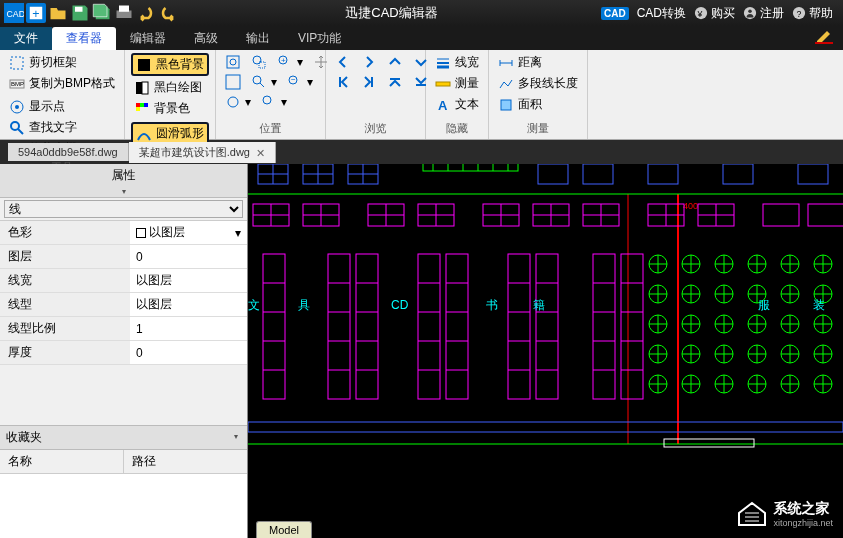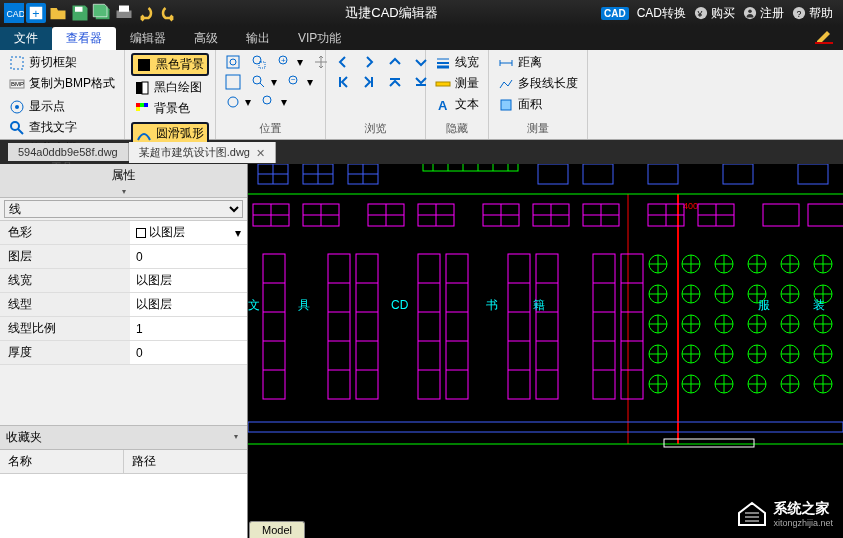--- a/index.html
+++ b/index.html
@@ -43,21 +43,21 @@
 .prop-row .pk { width: 130px; padding: 3px 8px; background: #eee; }
 .prop-row .pv { flex: 1; padding: 3px 6px; background: #fff; display: flex; align-items: center; gap: 3px; }
 .color-swatch { width: 10px; height: 10px; background: #fff; border: 1px solid #000; }
 .fav-header { background: #e0e0e0; padding: 3px 6px; font-size: 12px; border-top: 1px solid #bbb; border-bottom: 1px solid #bbb; display: flex; justify-content: space-between; }
 .fav-cols { display: flex; font-size: 12px; border-bottom: 1px solid #ccc; }
 .fav-cols div { padding: 3px 8px; }
 .fav-cols div:first-child { width: 124px; border-right: 1px solid #ccc; }
 .fav-body { flex: 1; background: #fff; }
 .canvas-area { flex: 1; background: #000; position: relative; overflow: hidden; }
 .canvas-svg { width: 100%; height: 100%; }
-.model-tab { position: absolute; bottom: 0; left: 1px; background: #e8e8c8; padding: 2px 12px; font-size: 11px; border: 1px solid #888; border-bottom: none; border-radius: 3px 3px 0 0; }
+.model-tab { position: absolute; bottom: 0; left: 8px; background: #e8e8c8; padding: 2px 12px; font-size: 11px; border: 1px solid #888; border-bottom: none; border-radius: 3px 3px 0 0; }
 .watermark { position: absolute; right: 10px; bottom: 10px; color: #fff; font-size: 14px; display: flex; align-items: center; gap: 6px; }
 .watermark-sub { font-size: 9px; color: #aaa; }
 svg text { font-family: Arial; }
 .sidebar-spacer { flex: 0 0 60px; }
 </style>
 </head>
 <body>
 
 <div class="titlebar">
   <div class="titlebar-icons">

